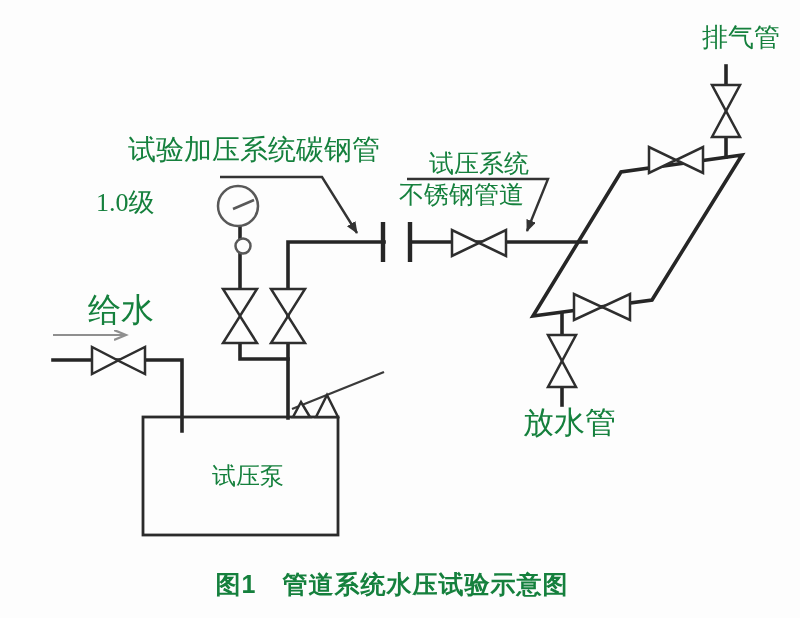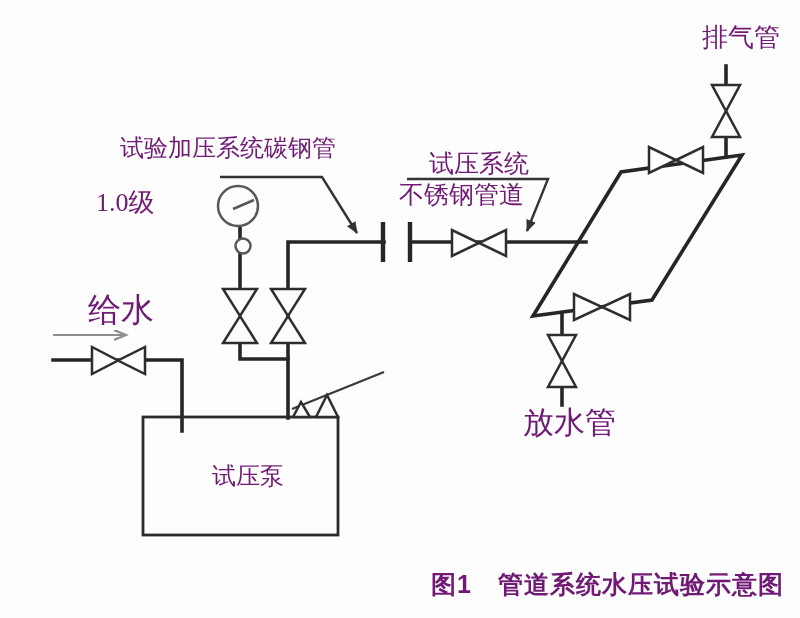--- a/index.html
+++ b/index.html
@@ -11,36 +11,36 @@
   .stage svg{position:absolute;left:0;top:0;}
   .pipe{fill:none;stroke:#262626;stroke-width:3.6;stroke-linecap:square;stroke-linejoin:miter;}
   .pipe-box{fill:none;stroke:#2b2b2b;stroke-width:2.8;}
   .tick{fill:none;stroke:#262626;stroke-width:4.4;stroke-linecap:butt;}
   .valve{fill:#fdfdfd;stroke:#2e2e2e;stroke-width:2.5;stroke-linejoin:miter;}
   .leader{fill:none;stroke:#333333;stroke-width:2.4;stroke-linejoin:miter;}
   .gaugeln{fill:#fdfdfd;stroke:#585858;stroke-width:2.5;}
   .flow{fill:none;stroke:#8f8f8f;stroke-width:2.2;}
   .lever{fill:none;stroke:#3a3a3a;stroke-width:2.4;}
   .lbl{
-    position:absolute;color:#701a75;white-space:nowrap;line-height:1.1;
+    position:absolute;color:#15803d;white-space:nowrap;line-height:1.1;
     font-family:"Liberation Sans",sans-serif;
   }
-  .lbl-carbon{left:120px;top:135px;font-size:24px;}
+  .lbl-carbon{left:128px;top:135px;font-size:28px;}
   .lbl-grade{left:96px;top:189px;font-size:26px;font-family:Liberation Serif, serif;}
   .lbl-sys1{left:429px;top:150px;font-size:25px;}
   .lbl-sys2{left:399px;top:181px;font-size:25px;}
   .lbl-supply{left:88px;top:292px;font-size:33px;}
   .lbl-exhaust{left:702px;top:23px;font-size:26px;}
   .lbl-drain{left:523px;top:406px;font-size:31px;}
   .lbl-pump{
     left:143px;top:417px;width:210px;height:118px;
     display:flex;align-items:center;justify-content:center;font-size:24px;
   }
   .lbl-caption{
-    left:0;top:571px;width:784px;text-align:right;
+    left:0;top:571px;width:784px;text-align:center;
     font-size:25px;font-weight:bold;letter-spacing:1px;
   }
 </style>
 </head>
 <body>
 
 <div class="stage">
 
   <svg width="800" height="618" viewBox="0 0 800 618">
     <defs>

